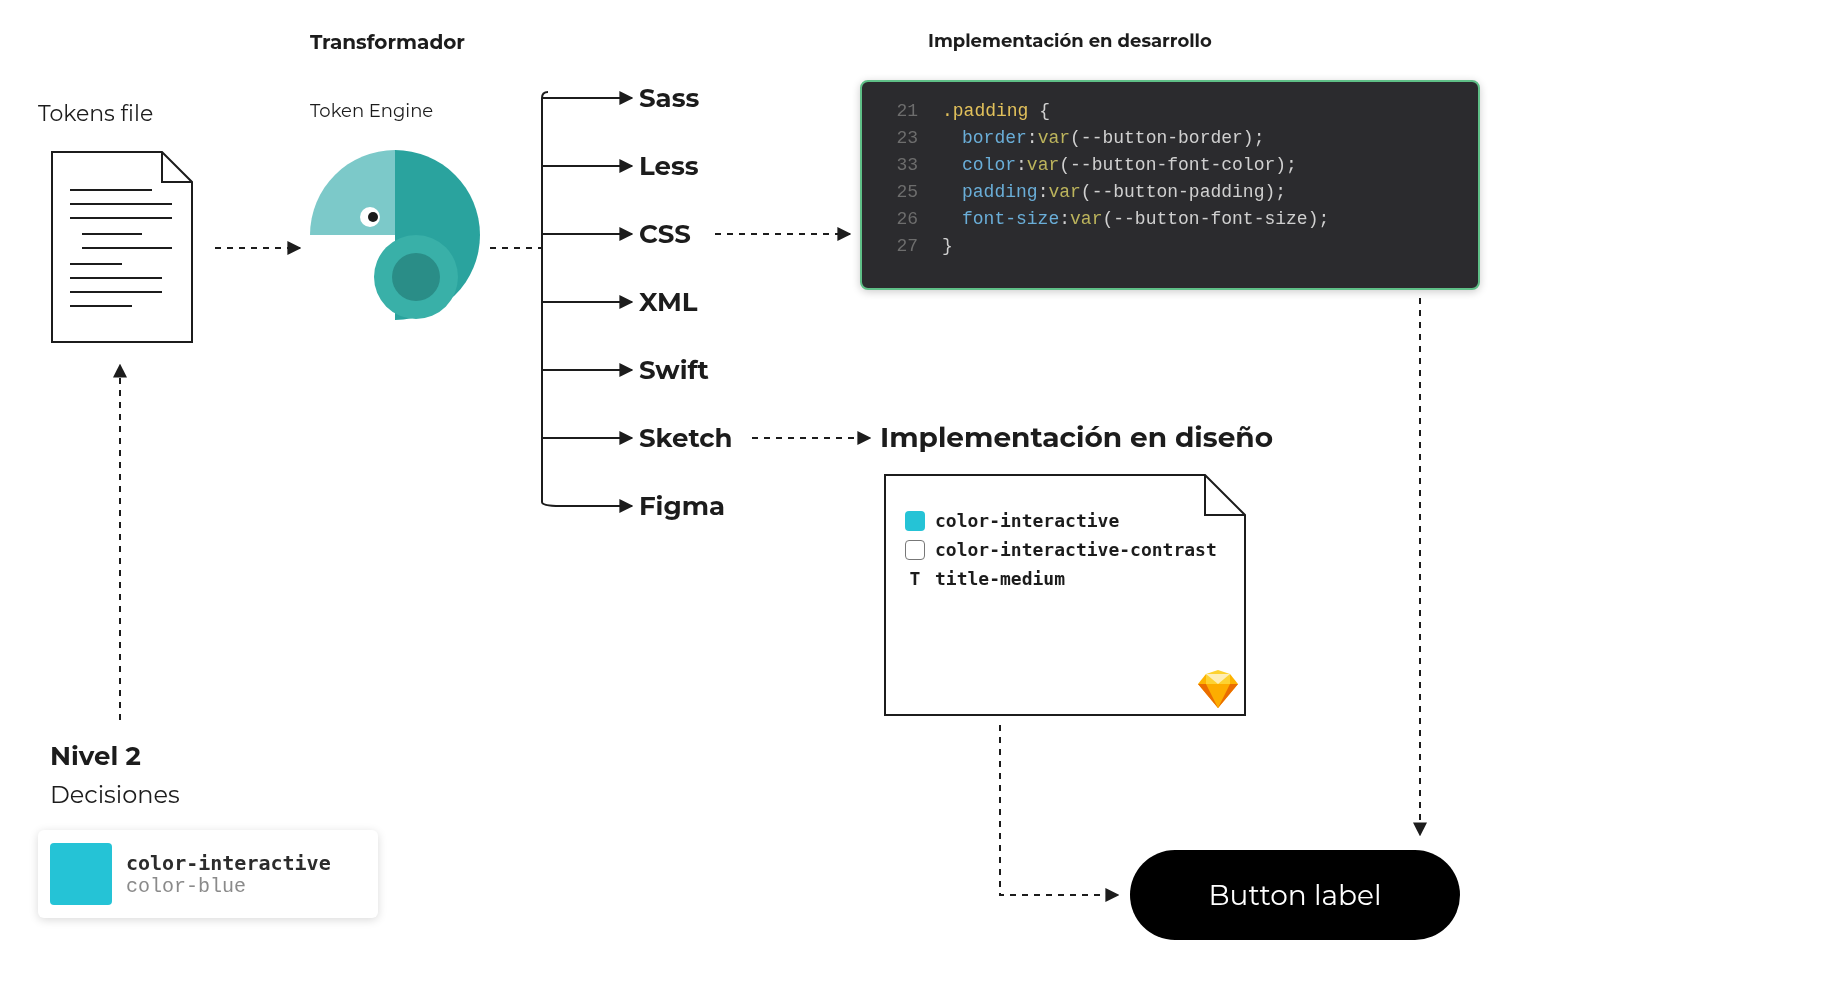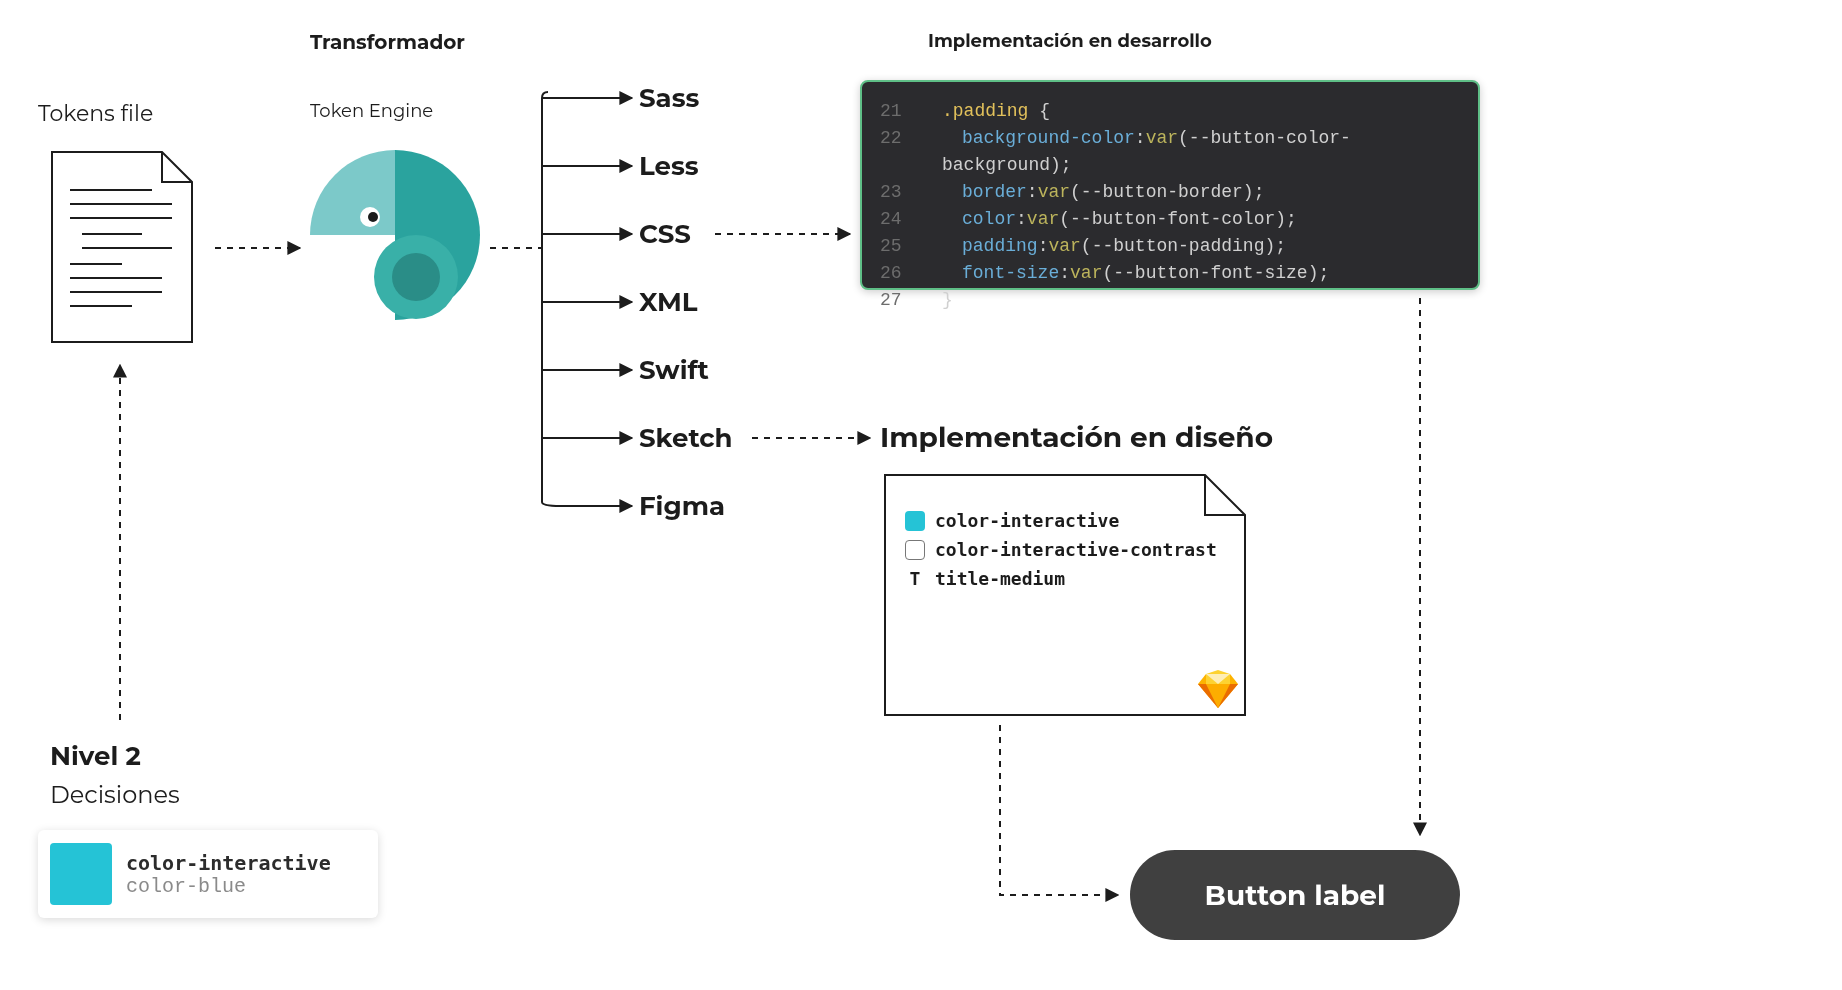--- a/index.html
+++ b/index.html
@@ -31,21 +31,21 @@
   
   .dev-title { position: absolute; left: 928px; top: 30px; font-weight: 700; font-size: 18px; }
   .code-panel {
     position: absolute; left: 860px; top: 80px; width: 620px; height: 210px;
     background: #2b2b2e; border: 2px solid #5fbf87; border-radius: 8px;
     padding: 16px 18px; color: #c8c8c8; font-family: "SFMono-Regular", Consolas, "Liberation Mono", Menlo, monospace;
     font-size: 18px; line-height: 1.5;
     box-shadow: 0 2px 8px rgba(0,0,0,0.2);
   }
   .code-line { display: flex; }
-  .gutter { color: #6d6d6d; width: 38px; flex: none; margin-right: 24px; }
+  .gutter { color: #6d6d6d; width: 38px; flex: none; text-align: right; margin-right: 24px; }
   .tok-sel { color: #e2c15b; }
   .tok-prop { color: #6aaed8; }
   .tok-fn { color: #bcb45c; }
   .tok-def { color: #d0d0d0; }
   .tok-ind { display:inline-block; width: 20px; }
 
   
   .design-title { position: absolute; left: 880px; top: 420px; font-weight: 700; font-size: 28px; }
   .design-file { position: absolute; left: 880px; top: 470px; width: 370px; height: 250px; }
   .design-file .page-border2 { stroke: #1c1c1c; stroke-width: 2; fill: none; }
@@ -54,23 +54,23 @@
   .swatch { width: 20px; height: 20px; border-radius: 4px; margin-right: 10px; }
   .sw-int { background: #25c3d6; }
   .sw-cont { background: #fff; border: 1px solid #777; }
   .t-icon { width: 20px; text-align: center; margin-right: 10px; font-weight: 700; }
 
   .sketch-diamond { position: absolute; left: 1198px; top: 670px; }
 
   
   .btn-result {
     position: absolute; left: 1130px; top: 850px; width: 330px; height: 90px;
-    background: #404040; border-radius: 45px; color: #fff;
+    background: #000000; border-radius: 45px; color: #fff;
     display: flex; align-items: center; justify-content: center;
-    font-size: 28px; font-weight: 700;
+    font-size: 28px; font-weight: 400;
   }
 
   
   .nivel-title { position: absolute; left: 50px; top: 740px; font-weight: 700; font-size: 26px; }
   .nivel-sub { position: absolute; left: 50px; top: 780px; font-size: 24px; }
   .token-card {
     position: absolute; left: 38px; top: 830px; width: 340px; height: 88px;
     background: #fff; border-radius: 6px; box-shadow: 0 2px 10px rgba(0,0,0,0.15);
     display: flex; align-items: center; padding: 12px;
   }
@@ -123,29 +123,25 @@
 <div class="output-item o6">Sketch</div>
 <div class="output-item o7">Figma</div>
 
 <div class="dev-title">Implementación en desarrollo</div>
 <div class="code-panel">
   <div class="code-line">
       <span class="gutter">21</span>
       <span><span class="tok-sel">.padding</span> <span class="tok-def">{</span></span>
     </div>
   <div class="code-line">
-      <span class="gutter">22</span>
-      <span><span class="tok-ind"></span><span class="tok-prop">background-color</span><span class="tok-def">:</span><span class="tok-fn">var</span><span class="tok-def">(--button-color-background);</span></span>
-    </div>
-  <div class="code-line">
       <span class="gutter">23</span>
       <span><span class="tok-ind"></span><span class="tok-prop">border</span><span class="tok-def">:</span><span class="tok-fn">var</span><span class="tok-def">(--button-border);</span></span>
     </div>
   <div class="code-line">
-      <span class="gutter">24</span>
+      <span class="gutter">33</span>
       <span><span class="tok-ind"></span><span class="tok-prop">color</span><span class="tok-def">:</span><span class="tok-fn">var</span><span class="tok-def">(--button-font-color);</span></span>
     </div>
   <div class="code-line">
       <span class="gutter">25</span>
       <span><span class="tok-ind"></span><span class="tok-prop">padding</span><span class="tok-def">:</span><span class="tok-fn">var</span><span class="tok-def">(--button-padding);</span></span>
     </div>
   <div class="code-line">
       <span class="gutter">26</span>
       <span><span class="tok-ind"></span><span class="tok-prop">font-size</span><span class="tok-def">:</span><span class="tok-fn">var</span><span class="tok-def">(--button-font-size);</span></span>
     </div>

